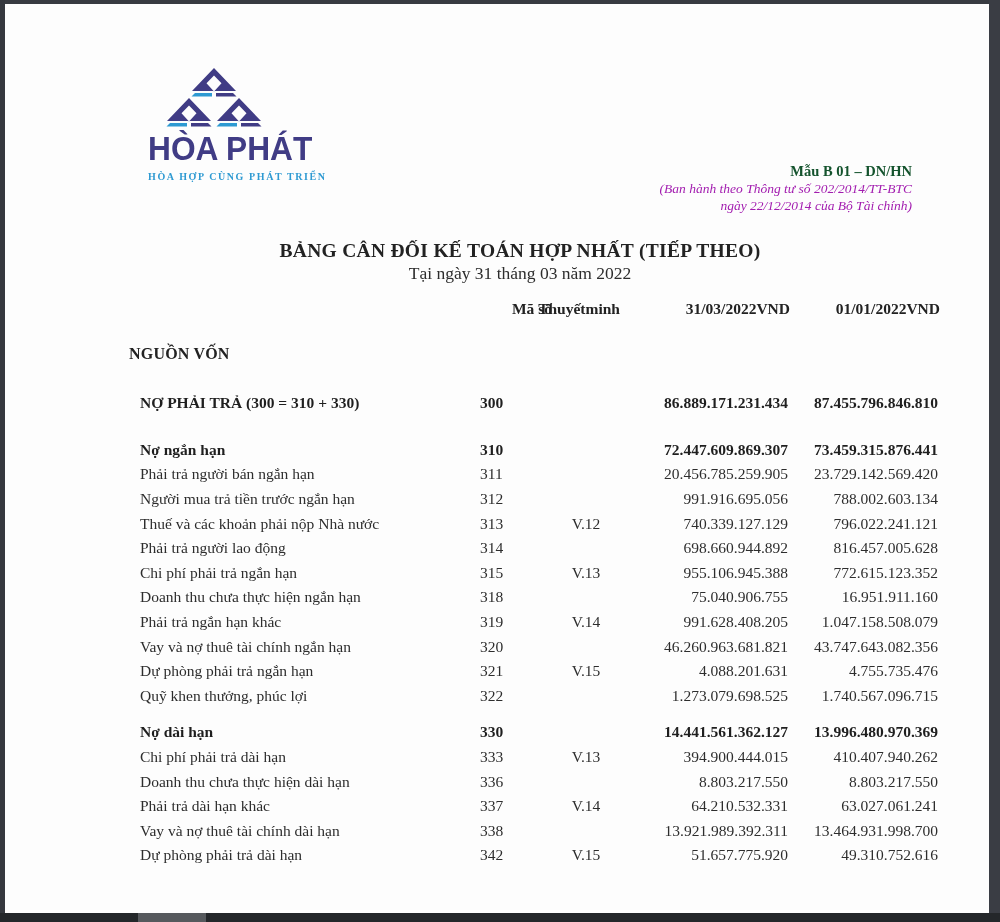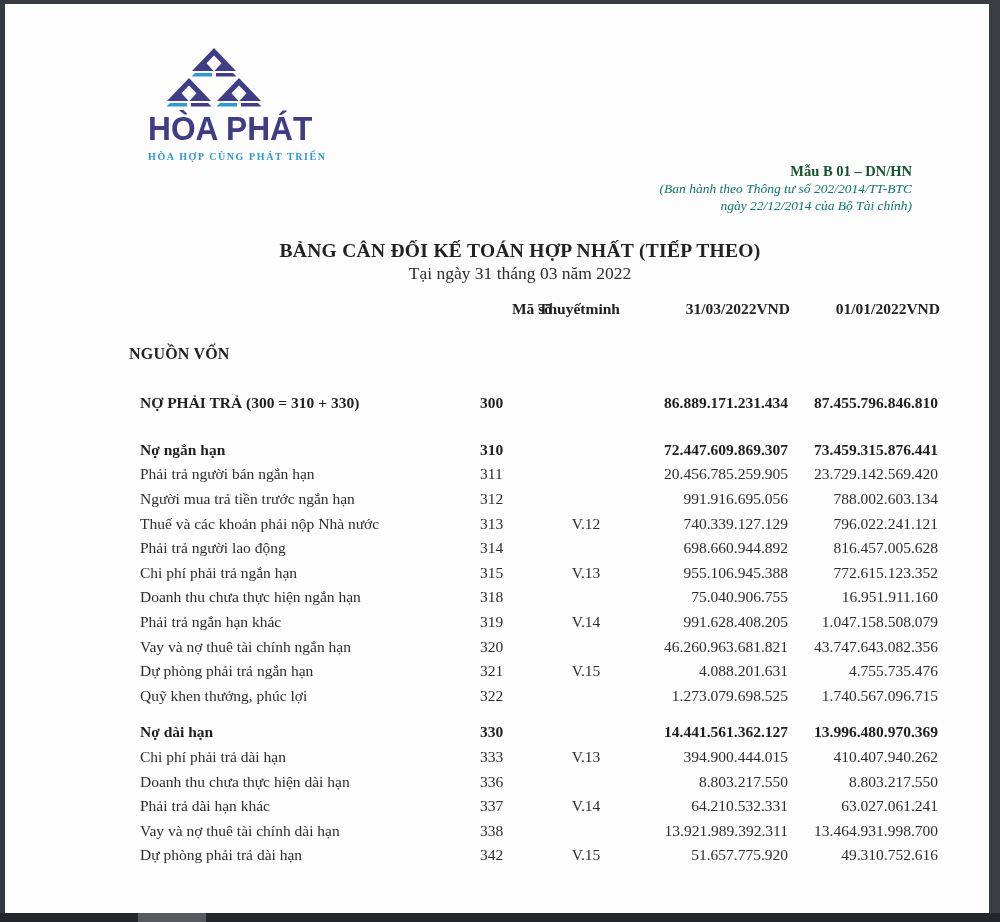--- a/index.html
+++ b/index.html
@@ -12,38 +12,38 @@
   }
   
   .edge { position:absolute; background:#383b41; }
   .edge-top    { left:0; top:0; width:1000px; height:4px; }
   .edge-left   { left:0; top:0; width:5px;  height:922px; background:#35383e; }
   .edge-right  { left:989px; top:0; width:11px; height:922px; background:#3a3d44; }
   .edge-bottom { left:0; top:913px; width:1000px; height:9px; background:#24272a; }
   .scroll-thumb{ position:absolute; left:138px; top:913px; width:68px; height:9px; background:#56595d; }
 
   
-  .logo { position:absolute; left:148px; top:48px; width:190px; }
+  .logo { position:absolute; left:148px; top:68px; width:190px; }
   .logo svg { display:block; margin-left:16px; }
   .brand {
     font-family:"Liberation Sans","DejaVu Sans",sans-serif;
     font-weight:bold; font-size:33px; letter-spacing:0px;
     color:#403c85; margin-top:2px; white-space:nowrap;
     transform:scaleX(0.96); transform-origin:left;
   }
   .tagline {
     font-family:Liberation Serif, serif;
     font-weight:bold; font-size:10px; letter-spacing:1.6px;
     color:#2e9ad2; margin-top:3px; white-space:nowrap;
   }
 
   
   .form-note { position:absolute; top:163px; left:560px; width:352px; text-align:right; }
   .form-note .code { font-weight:bold; font-size:14.5px; color:#14532d; }
-  .form-note .issued { font-style:italic; font-size:13.5px; line-height:17px; color:#0f766e; }
+  .form-note .issued { font-style:italic; font-size:13.5px; line-height:17px; color:#a21caf; }
 
   
   .title {
     position:absolute; top:240px; left:20px; width:1000px; text-align:center;
     font-weight:bold; font-size:19.5px; letter-spacing:0.3px; color:#222;
   }
   .subtitle {
     position:absolute; top:263px; left:20px; width:1000px; text-align:center;
     font-size:17.5px; color:#2d2d2d;
   }

